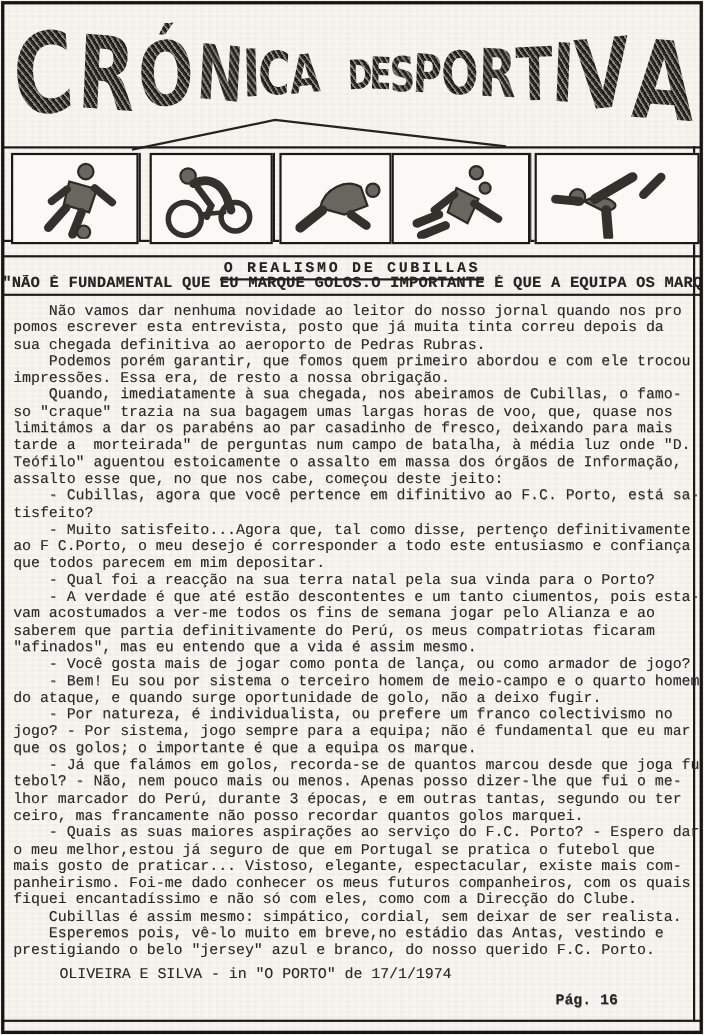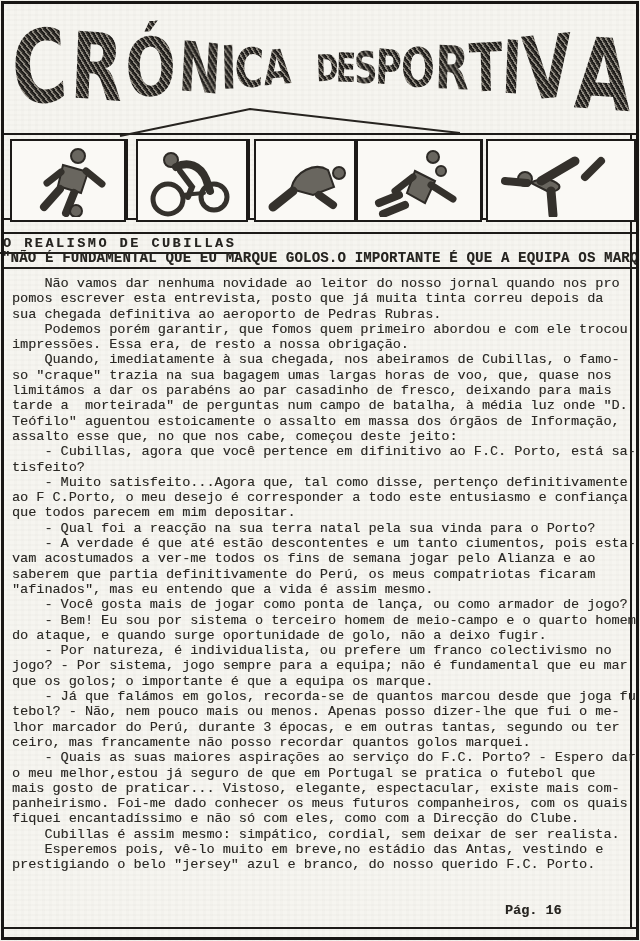--- a/index.html
+++ b/index.html
@@ -65,21 +65,21 @@
   .p1{left:10px;  width:112px;}
   .p2{left:136px; width:108px;}
   .p3{left:254px; width:98px;}
   .p4{left:356px; width:122px;}
   .p5{left:486px; width:146px;}
   .divider{top:139px; height:81px;}
   .sport{stroke:#34312c; stroke-linecap:round; fill:none;}
   .blob{fill:#45413a; fill-opacity:.8; stroke:#2d2a26; stroke-width:2;}
 
   
-  .title-wrap{position:absolute; top:234px; left:0; right:0; text-align:left; z-index:2;}
+  .title-wrap{position:absolute; top:234px; left:0; right:0; text-align:center; z-index:2;}
   .title{
     display:inline-block; font-weight:700; font-size:13.5px; line-height:15px;
     letter-spacing:2.5px; border-bottom:2px solid #211f1c; padding:0 3px 1px;
     white-space:pre; color:#262420; text-shadow:.3px .3px 0 rgba(40,38,34,.4);
   }
   .subtitle{
     position:absolute; top:250px; left:2px; width:636px; z-index:2;
     font-weight:700; font-size:14px; line-height:16px; letter-spacing:.2px;
     white-space:pre; overflow:hidden; border-bottom:2px solid #211f1c; padding-bottom:1px;
     color:#262420; text-shadow:.3px .3px 0 rgba(40,38,34,.4);
@@ -239,18 +239,19 @@
 ceiro, mas francamente não posso recordar quantos golos marquei.
     - Quais as suas maiores aspirações ao serviço do F.C. Porto? - Espero dar
 o meu melhor,estou já seguro de que em Portugal se pratica o futebol que
 mais gosto de praticar... Vistoso, elegante, espectacular, existe mais com-
 panheirismo. Foi-me dado conhecer os meus futuros companheiros, com os quais
 fiquei encantadíssimo e não só com eles, como com a Direcção do Clube.
     Cubillas é assim mesmo: simpático, cordial, sem deixar de ser realista.
     Esperemos pois, vê-lo muito em breve,no estádio das Antas, vestindo e
 prestigiando o belo "jersey" azul e branco, do nosso querido F.C. Porto.</pre>
 
+  <div class="byline">OLIVEIRA E SILVA - in "O PORTO" de 17/1/1974</div>
   <div class="pagenum">Pág. 16</div>
 
   <div class="vline" style="left:630px; top:133px; height:796px;"></div>
   <div class="hline" style="top:927px;"></div>
 
 </div>
 
 </body></html>

